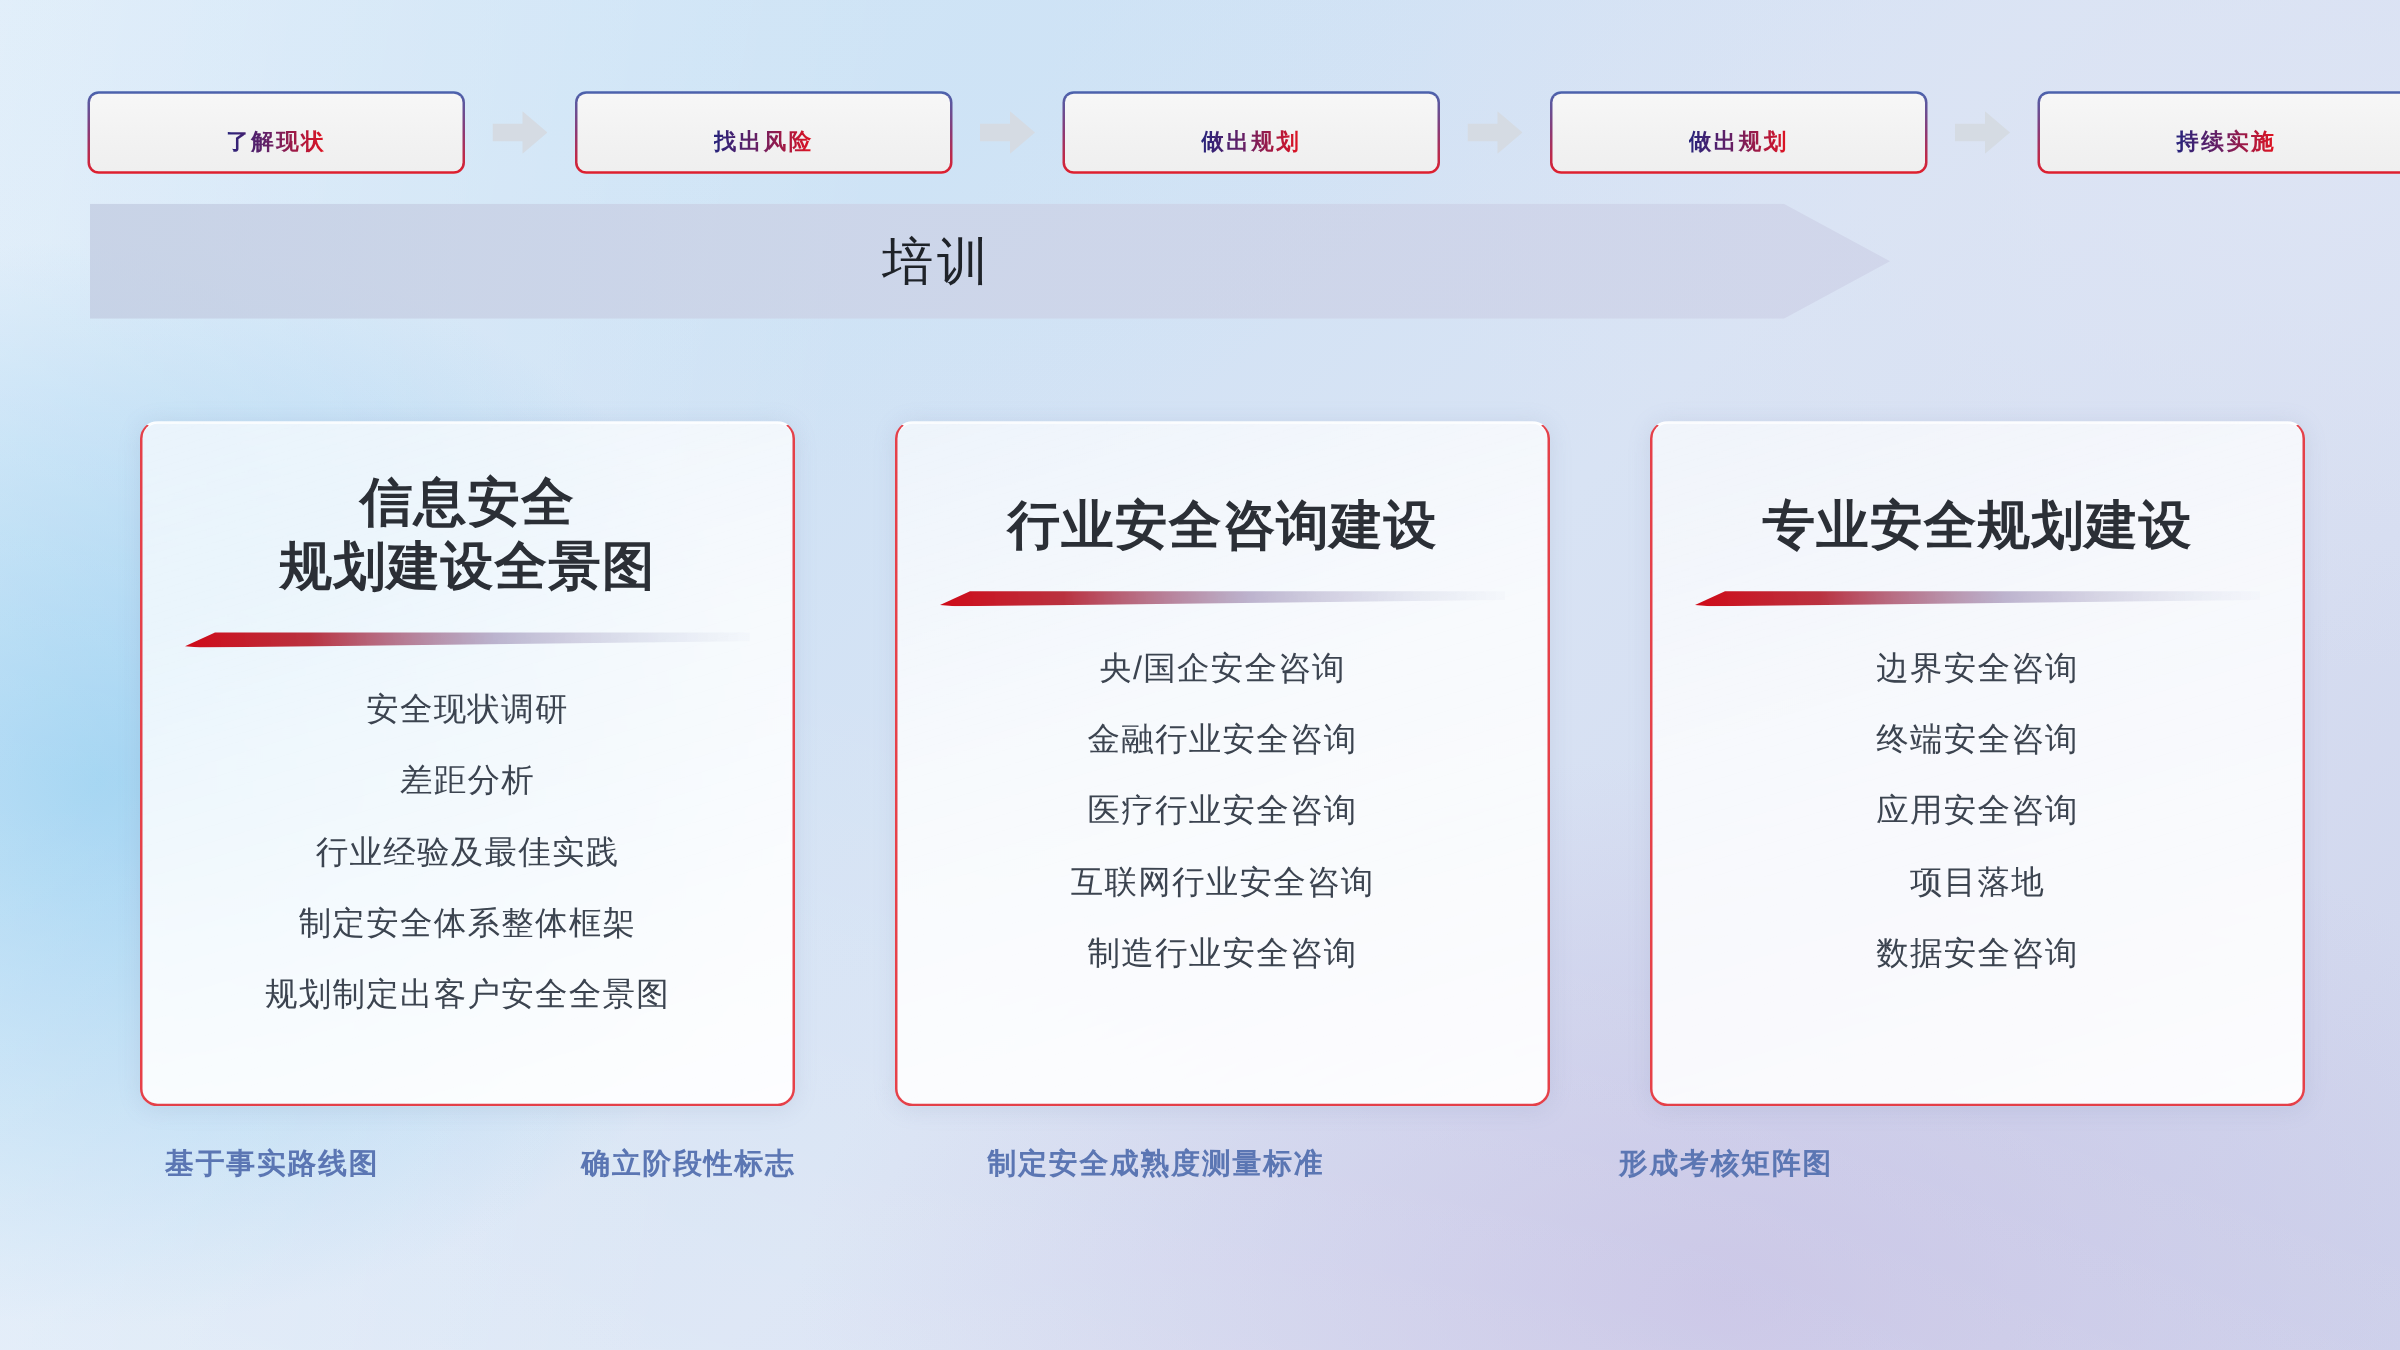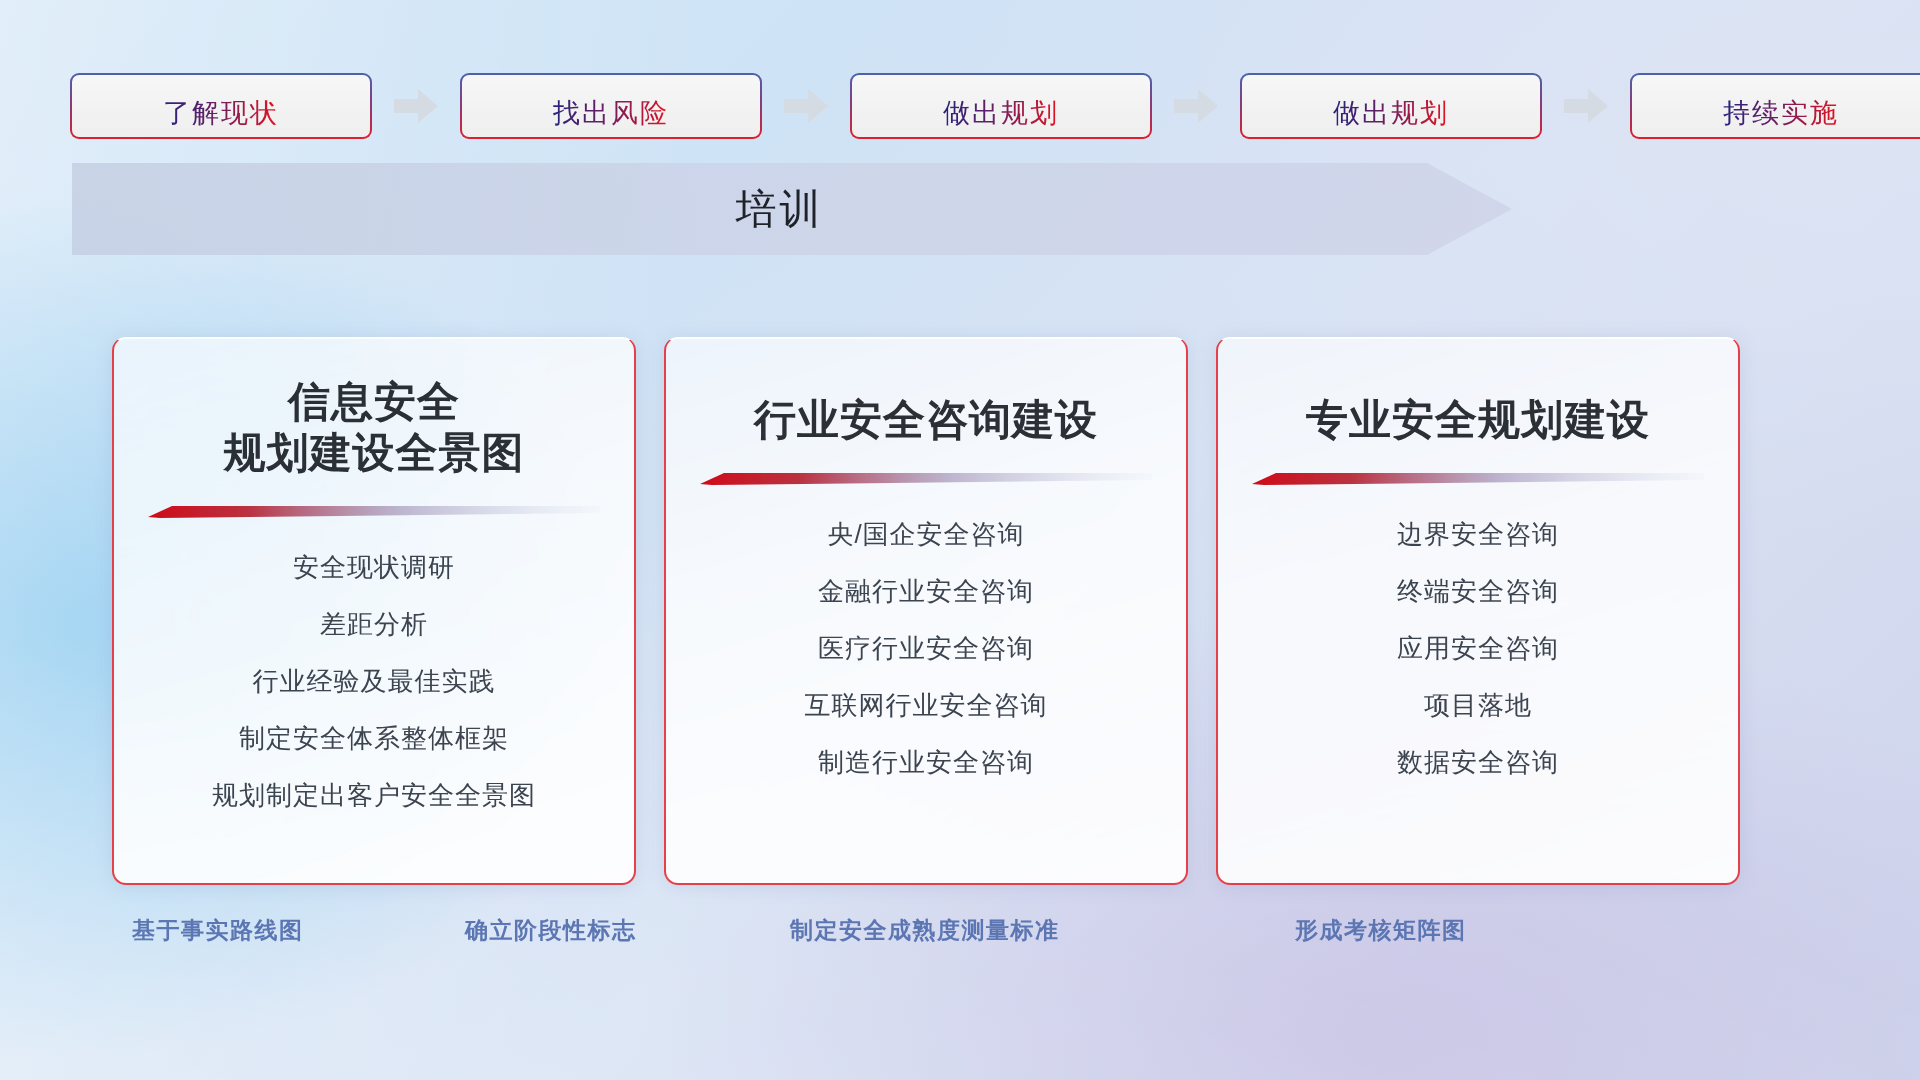--- a/index.html
+++ b/index.html
@@ -63,22 +63,22 @@
   .step-inner {
     width: 100%;
     height: 100%;
     border-radius: 7px;
     background: linear-gradient(180deg, #f7f7f7 0%, #f2f2f2 55%, #efefef 100%);
     display: flex;
     align-items: center;
     justify-content: center;
   }
   .step-label {
-    font-size: 27px;
-    font-weight: 400;
+    font-size: 18px;
+    font-weight: 700;
     letter-spacing: 2px;
     background: linear-gradient(90deg, #26237b 0%, #6a1f63 45%, #e4131f 100%);
     -webkit-background-clip: text;
     background-clip: text;
     color: transparent;
     -webkit-text-fill-color: transparent;
     white-space: nowrap;
     margin-top: 14px;
   }
   .step-arrow {
@@ -105,32 +105,31 @@
     top: 0;
     width: 1355px;
     height: 92px;
     display: flex;
     align-items: center;
     justify-content: center;
     font-size: 41px;
     font-weight: 400;
     color: #1f2329;
     letter-spacing: 3px;
-    padding-left: 30px;
   }
 
   
   #cards {
     position: absolute;
     left: 112px;
     top: 337px;
     width: 1700px;
     height: 408px;
     display: flex;
-    gap: 28px;
+    gap: 80px;
     z-index: 5;
   }
   .card {
     position: relative;
     width: 524px;
     flex: 0 0 524px;
     height: 548px;
     border-radius: 14px;
     box-sizing: border-box;
     border: 2px solid rgba(226,32,42,0.85);

